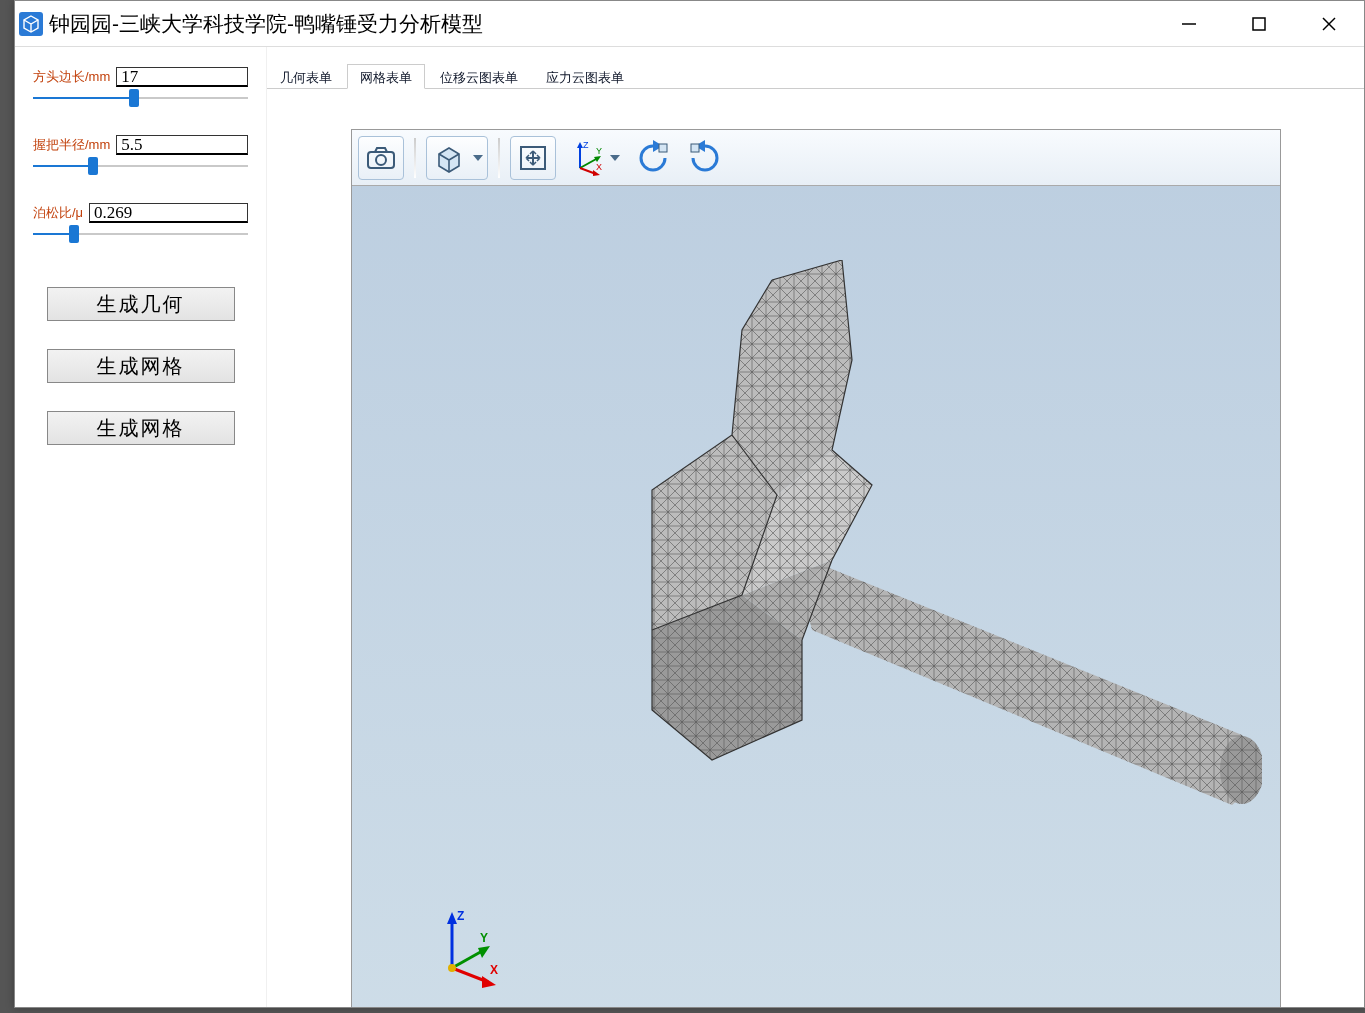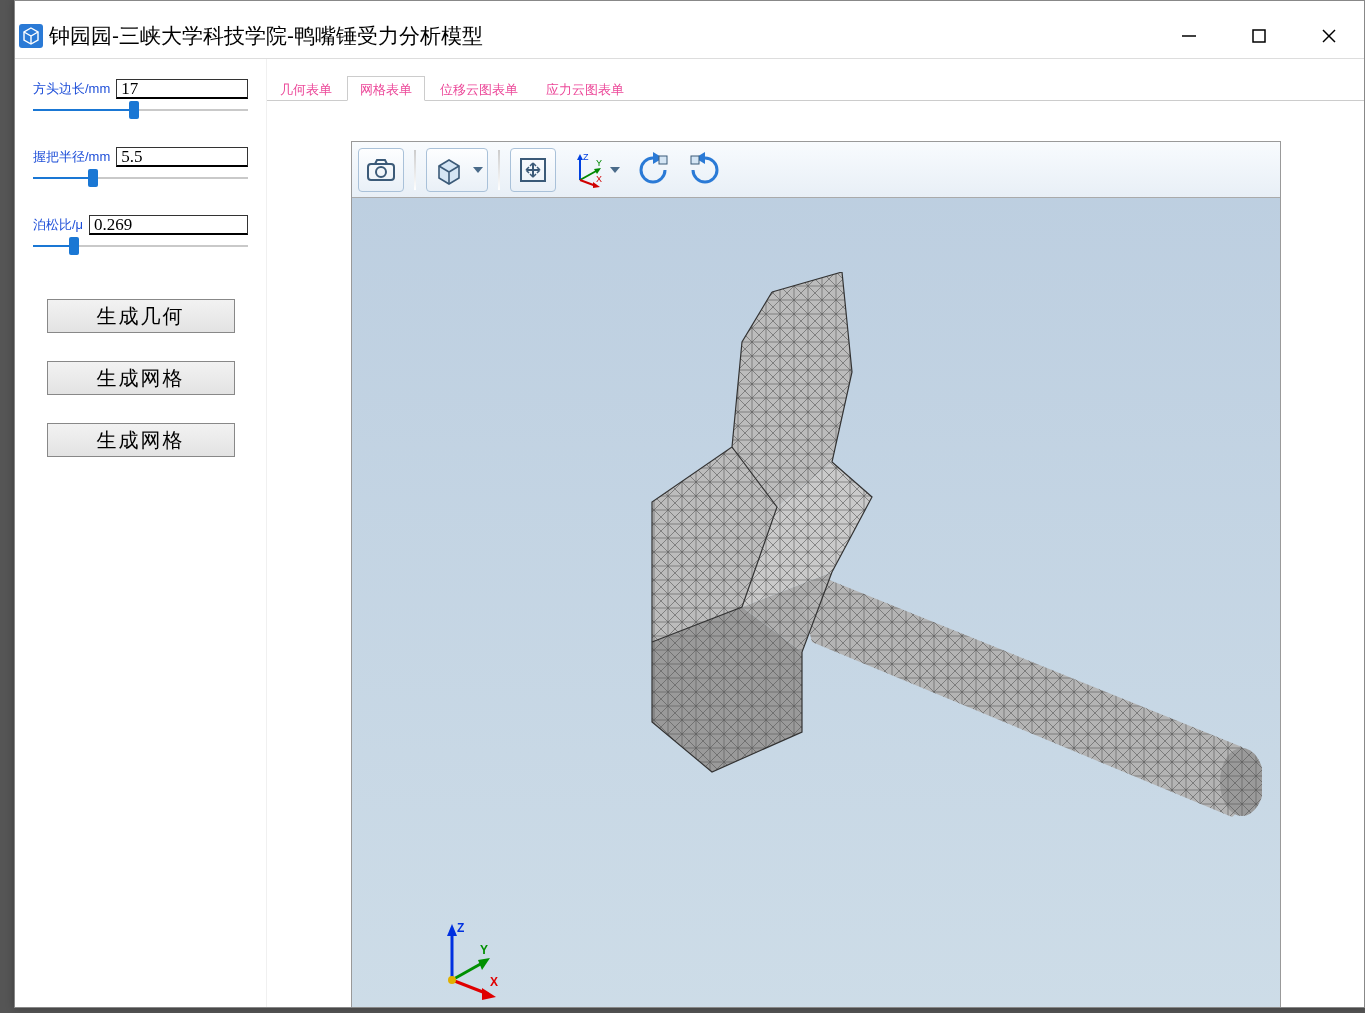--- a/index.html
+++ b/index.html
@@ -20,21 +20,20 @@
   box-shadow: 0 0 8px rgba(0,0,0,0.3);
   display: flex;
   flex-direction: column;
 }
 .titlebar {
   height: 46px;
   display: flex;
   align-items: center;
   background: #fff;
   border-bottom: 1px solid #ddd;
-  margin-top: 12px;
 }
 .titlebar .app-icon {
   width: 24px; height: 24px;
   margin: 0 6px 0 4px;
   background: #2a7ad6;
   border-radius: 3px;
   display: flex;
   align-items: center;
   justify-content: center;
 }
@@ -70,21 +69,21 @@
 .param-row {
   margin-bottom: 30px;
 }
 .param-top {
   display: flex;
   align-items: center;
   gap: 6px;
 }
 .param-label {
   font-size: 13px;
-  color: #1d4ed8;
+  color: #c2410c;
   white-space: nowrap;
 }
 .param-input {
   flex: 1;
   border: 1px solid #333;
   border-bottom: 2px solid #000;
   height: 20px;
   font-family: serif;
   font-size: 17px;
   padding: 8px 4px;
@@ -135,21 +134,21 @@
 }
 .tabs {
   display: flex;
   padding-top: 16px;
   border-bottom: 1px solid #ccc;
   height: 42px;
 }
 .tab {
   padding: 4px 12px;
   font-size: 13px;
-  color: #ec4899;
+  color: #0f172a;
   border: 1px solid transparent;
   border-bottom: none;
   margin-right: 2px;
   position: relative;
   top: 1px;
 }
 .tab.active {
   background: #fff;
   border-color: #ccc;
   border-bottom: 1px solid #fff;

